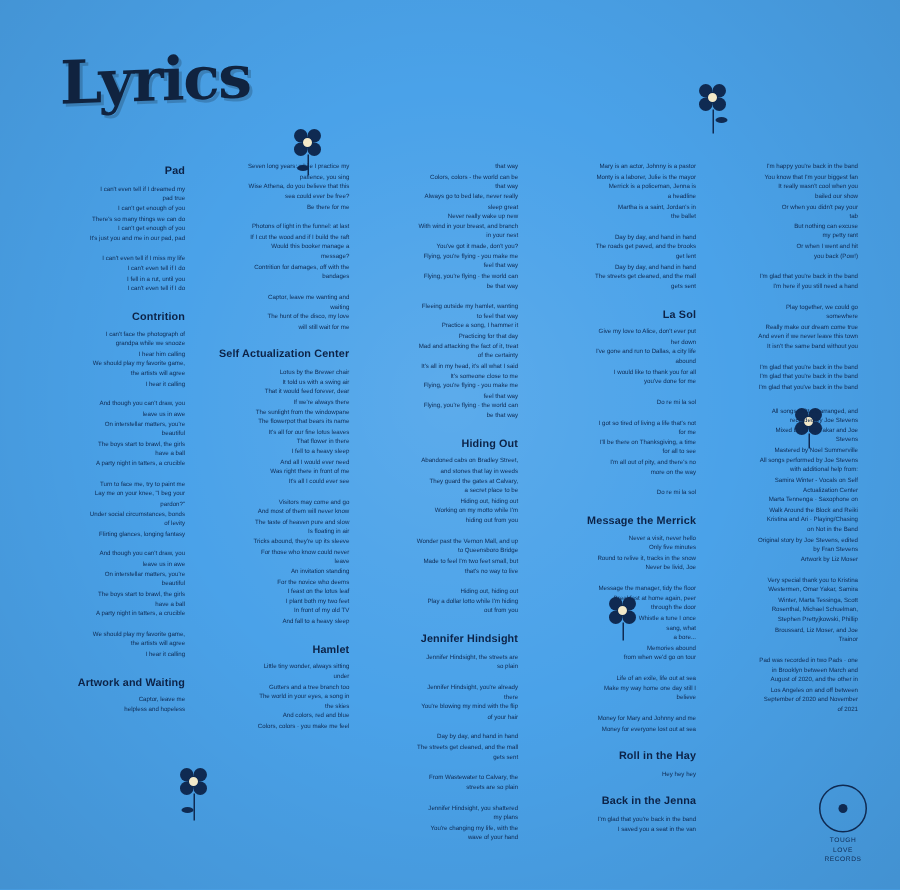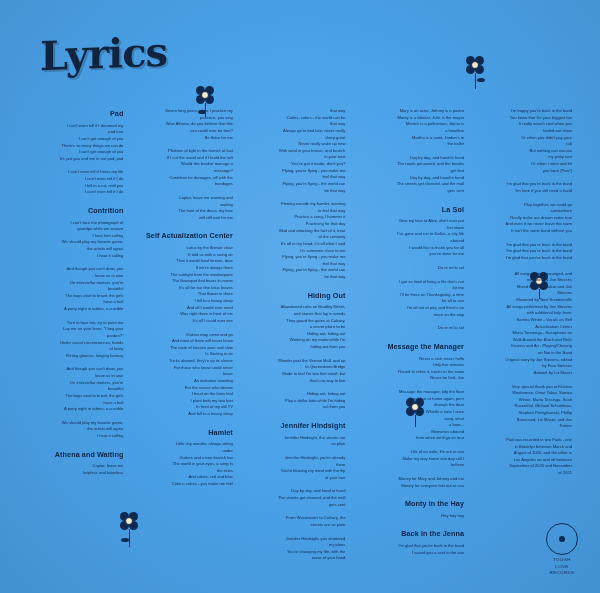--- a/index.html
+++ b/index.html
@@ -202,21 +202,21 @@
           <p>On interstellar matters, you're</p>
           <p>beautiful</p>
           <p>The boys start to brawl, the girls</p>
           <p>have a ball</p>
           <p>A party night in tatters, a crucible</p>
           <div class="spacer"></div>
           <p>We should play my favorite game,</p>
           <p>the artists will agree</p>
           <p>I hear it calling</p>
         </div>
-        <h3 class="song">Athena and Waiting</h3>
+        <h3 class="song">Artwork and Waiting</h3>
         <div class="blk">
           <p>Captor, leave me</p>
           <p>helpless and hopeless</p>
         </div>
       </div>
       <div class="col c2">
         <div class="blk">
           <p>Seven long years: while I practice my</p>
           <p>patience, you sing</p>
           <p>Wise Athena, do you believe that this</p>
@@ -375,21 +375,21 @@
           <div class="spacer"></div>
           <p>I got so tired of living a life that's not</p>
           <p>for me</p>
           <p>I'll be there on Thanksgiving, a time</p>
           <p>for all to see</p>
           <p>I'm all out of pity, and there's no</p>
           <p>more on the way</p>
           <div class="spacer"></div>
           <p>Do re mi la sol</p>
         </div>
-        <h3 class="song">Message the Manager</h3>
+        <h3 class="song">Message the Merrick</h3>
         <div class="blk">
           <p>Never a visit, never hello</p>
           <p>Only five minutes</p>
           <p>Round to relive it, tracks in the snow</p>
           <p>Never be livid, Joe</p>
           <div class="spacer"></div>
           <p>Message the manager, tidy the floor</p>
           <p>Breakfast at home again, peer</p>
           <p>through the door</p>
           <p>Whistle a tune I once</p>
@@ -398,21 +398,21 @@
           <p>Memories abound</p>
           <p>from when we'd go on tour</p>
           <div class="spacer"></div>
           <p>Life of an exile, life out at sea</p>
           <p>Make my way home one day still I</p>
           <p>believe</p>
           <div class="spacer"></div>
           <p>Money for Mary and Johnny and me</p>
           <p>Money for everyone lost out at sea</p>
         </div>
-        <h3 class="song">Monty in the Hay</h3>
+        <h3 class="song">Roll in the Hay</h3>
         <div class="blk">
           <p>Hey hey hey</p>
         </div>
         <h3 class="song">Back in the Jenna</h3>
         <div class="blk">
           <p>I'm glad that you're back in the band</p>
           <p>I saved you a seat in the van</p>
         </div>
       </div>
       <div class="col c5">

